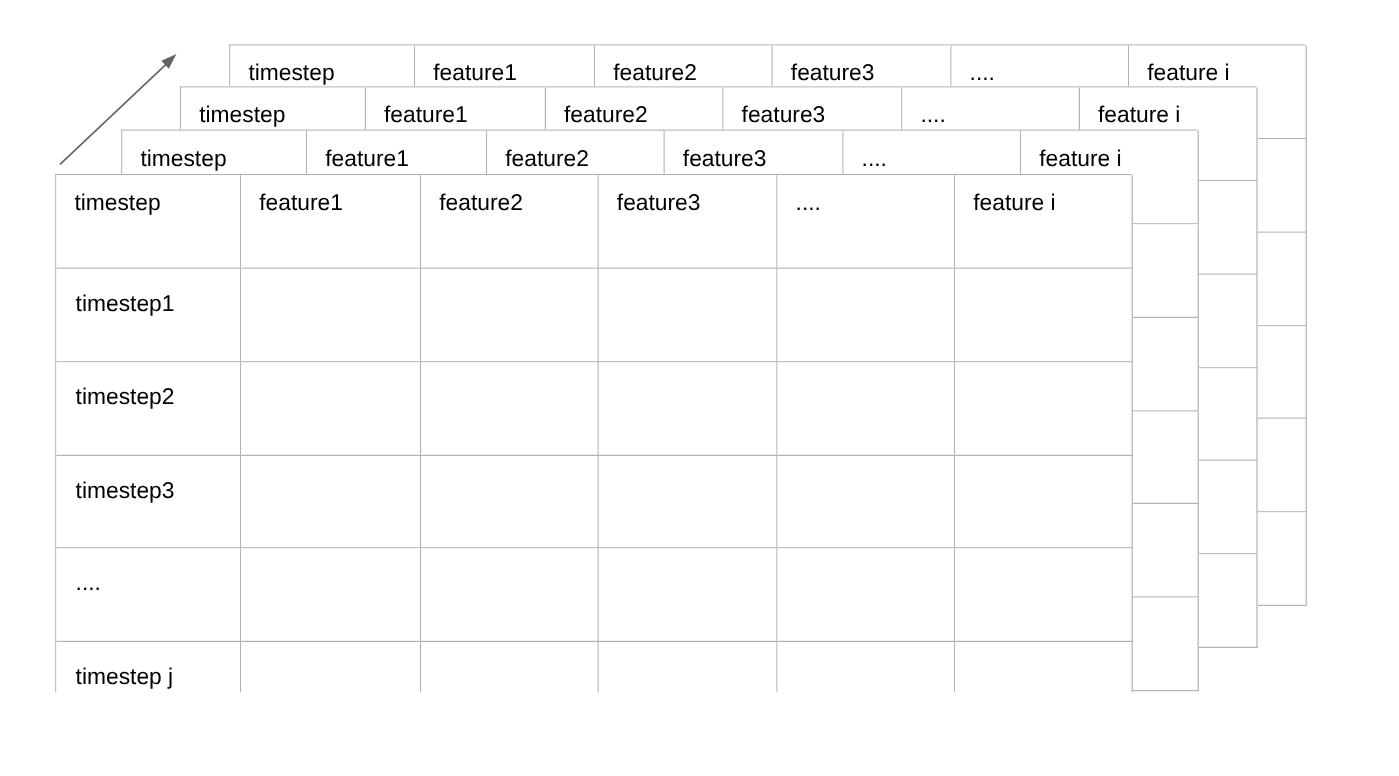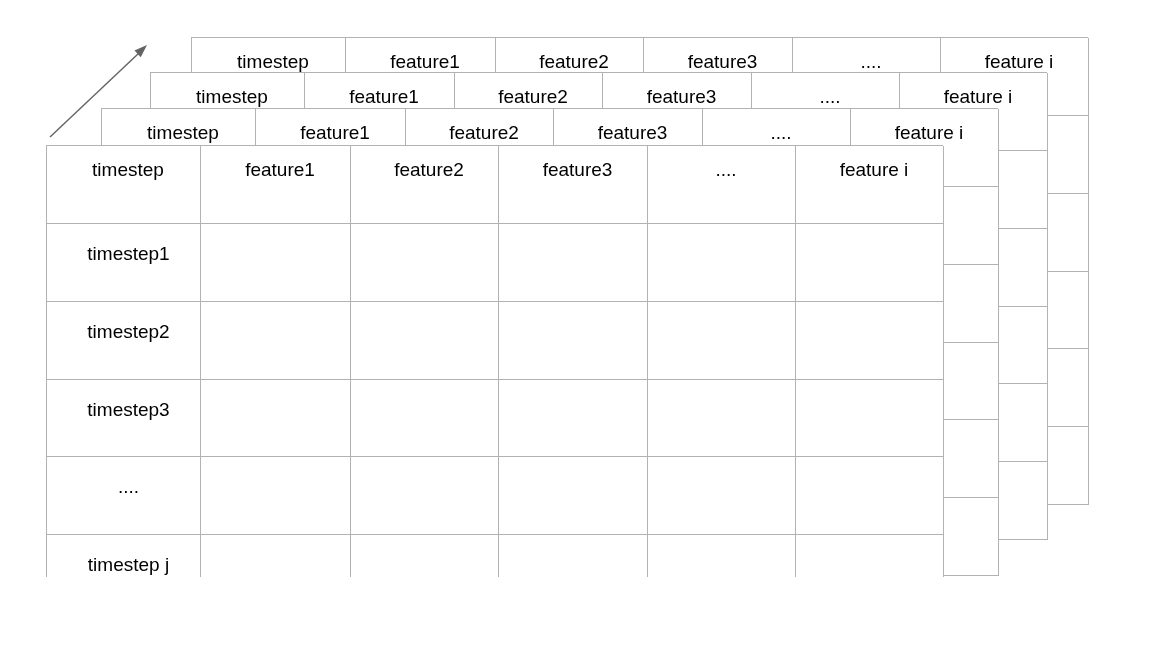--- a/index.html
+++ b/index.html
@@ -13,21 +13,20 @@
   body {
     font-family: "Liberation Sans", "DejaVu Sans", sans-serif;
     color: var(--text);
   }
   .canvas {
     position: relative;
     width: 1166px;
     height: 577px;
     background: var(--bg);
     overflow: hidden;
-    text-align: center;
   }
   .arrow-svg {
     position: absolute;
     left: 0;
     top: 0;
     width: 220px;
     height: 170px;
     z-index: 10;
     pointer-events: none;
   }

